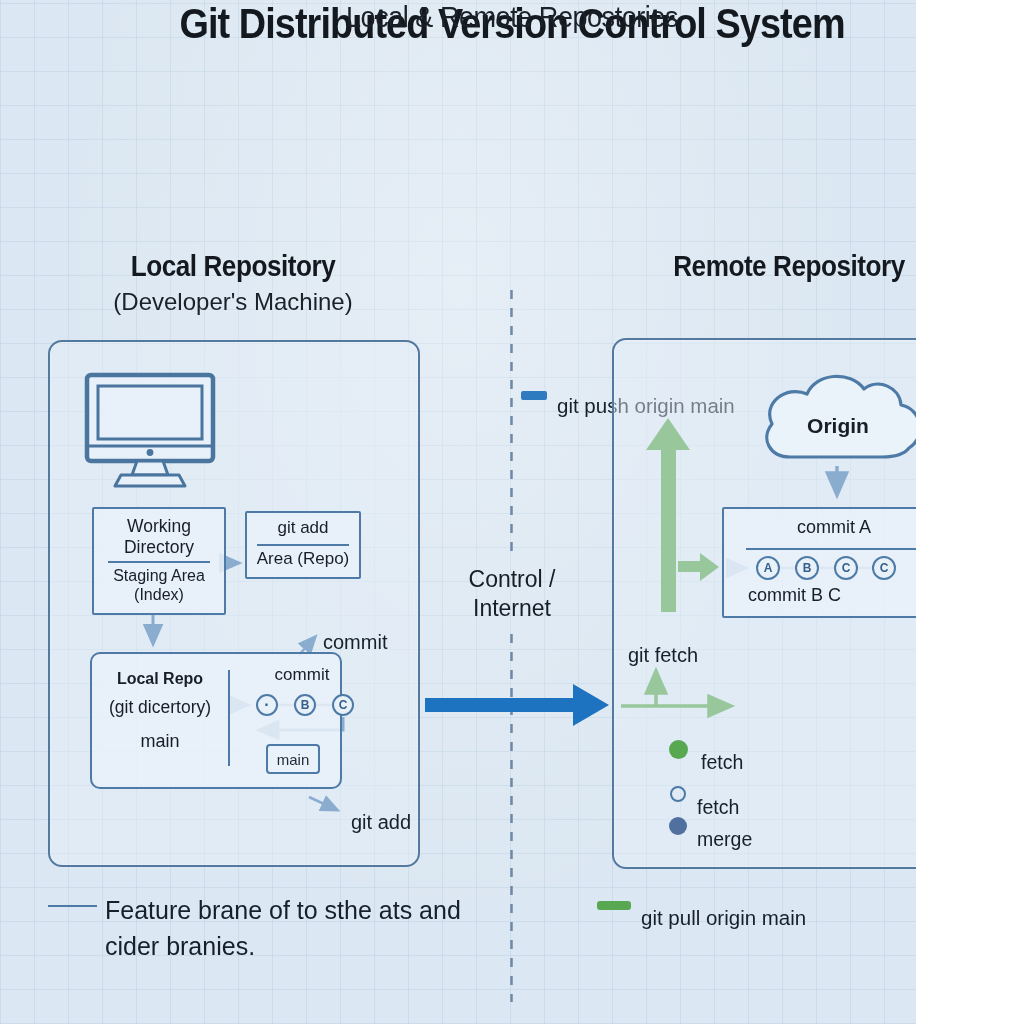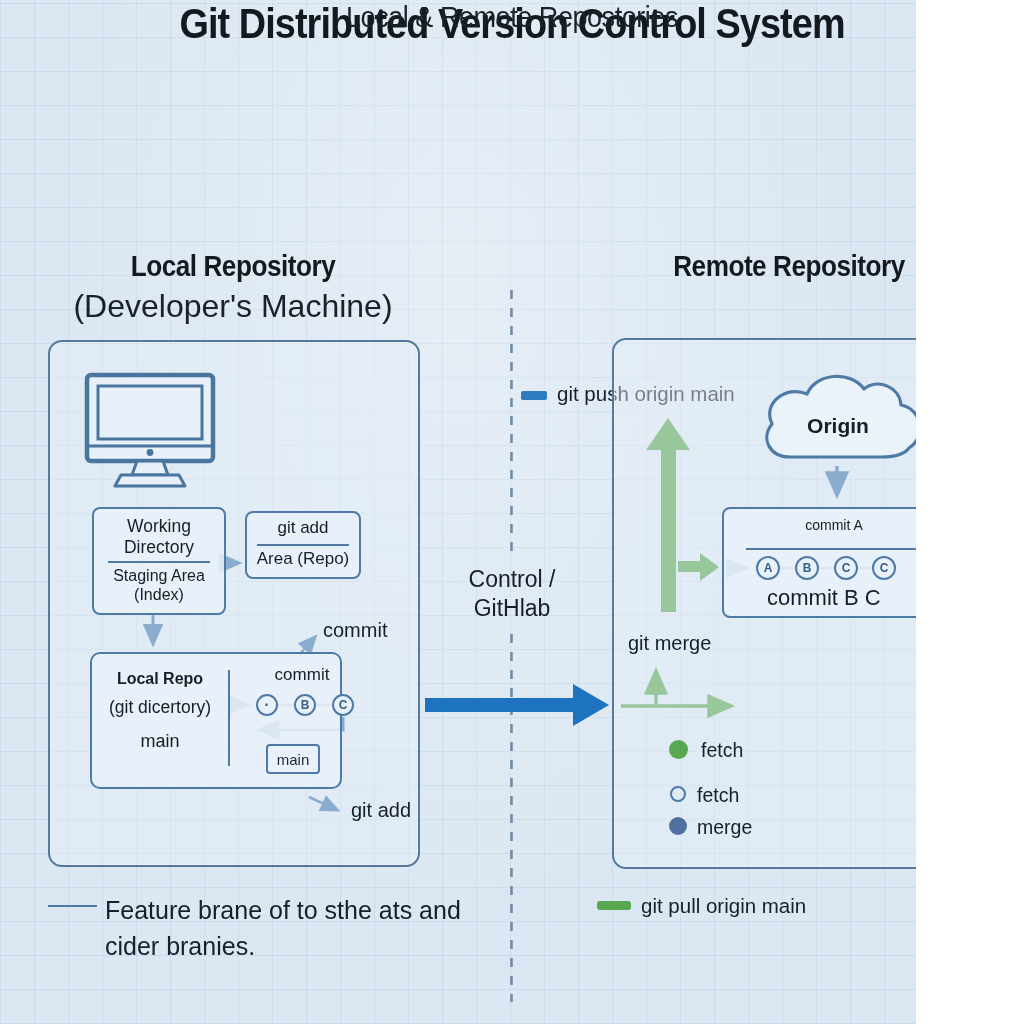--- a/index.html
+++ b/index.html
@@ -11,33 +11,33 @@
       radial-gradient(ellipse at 50% 28%, rgba(255,255,255,0.30), rgba(255,255,255,0) 62%),
       repeating-linear-gradient(0deg, rgba(165,191,214,0.28) 0 1px, transparent 1px 34px),
       repeating-linear-gradient(90deg, rgba(165,191,214,0.28) 0 1px, transparent 1px 34px);
   }
   .abs{position:absolute;}
   .ctr{text-align:center;}
   .cond{transform:scaleX(0.90);transform-origin:50% 50%;}
   .title{font-size:42px;font-weight:bold;letter-spacing:-1px;color:#14191f;}
   .subtitle{font-size:30px;color:#1a2129;letter-spacing:-0.5px;}
   .colhead{font-size:29px;font-weight:bold;color:#14191f;letter-spacing:-0.5px;}
-  .colsub{font-size:32px;color:#1a2129;}
+  .colsub{font-size:24px;color:#1a2129;}
   .bigbox{
     border:2px solid #54799f;border-radius:14px;
     background:rgba(230,240,249,0.45);
     box-shadow:0 0 0 1px rgba(255,255,255,0.25) inset;
   }
   .smallbox{
-    border:2px solid #4d7aa6;border-radius:8px;
+    border:2px solid #4d7aa6;border-radius:2px;
     background:rgba(233,241,249,0.85);
   }
   .divline{background:#4d7aa6;height:2px;}
   .vline{background:#4d7aa6;width:2px;}
-  .lbl{font-size:20px;color:#16202b;white-space:nowrap;}
+  .lbl{font-size:20px;color:#16202b;white-space:nowrap;margin-top:12px;}
   .node{
     position:absolute;width:22px;height:22px;border-radius:50%;
     border:2.5px solid #4d7aa6;background:#e9f1f8;box-sizing:border-box;
     font-size:12px;font-weight:bold;color:#35608c;
     display:flex;align-items:center;justify-content:center;line-height:1;
   }
   .node-lg{width:24px;height:24px;font-size:12px;}
   .tagbox{
     border:2px solid #4d7aa6;border-radius:4px;background:rgba(233,241,249,0.9);
     font-size:15px;color:#1d2a38;display:flex;align-items:center;justify-content:center;
@@ -137,51 +137,51 @@
   <div class="node" style="left:256px;top:694px;font-size:16px;">·</div>
   <div class="node" style="left:294px;top:694px;">B</div>
   <div class="node" style="left:332px;top:694px;">C</div>
 
   <div class="tagbox abs" style="left:266px;top:744px;width:50px;height:26px;">main</div>
 
   <div class="abs lbl" style="left:351px;top:799px;">git add</div>
 
   <div class="abs ctr" style="left:427px;top:565px;width:170px;font-size:23px;line-height:1.25;">
     <div>Control /</div>
-    <div>GitHlab</div>
+    <div>Internet</div>
   </div>
 
   <div class="abs" style="left:521px;top:391px;width:26px;height:9px;background:#2e7bc0;border-radius:2px;"></div>
   <div class="abs lbl" style="left:557px;top:382px;font-size:20.5px;">git push origin main</div>
 
   <div class="abs bigbox" style="left:612px;top:338px;width:373px;height:527px;"></div>
 
   <svg class="abs" style="left:750px;top:365px;" width="180" height="105" viewBox="0 0 180 105">
     <path d="M40 92
              C20 92 10 74 22 59
              C12 38 36 20 57 29
              C66 8 100 5 114 24
              C128 13 150 22 151 40
              C172 44 177 72 159 83
              C153 91 142 92 132 92 Z" fill="rgba(234,242,250,0.92)" stroke="#4d7aa6" stroke-width="3.2" stroke-linejoin="round"></path>
   </svg>
   <div class="abs ctr" style="left:788px;top:414px;width:100px;font-size:21px;font-weight:bold;">Origin</div>
 
   <div class="abs smallbox" style="left:722px;top:507px;width:220px;height:107px;">
-    <div class="abs ctr" style="left:10px;top:8px;width:200px;font-size:14px;">commit A</div>
+    <div class="abs ctr" style="left:10px;top:8px;width:200px;font-size:18px;">commit A</div>
     <div class="divline abs" style="left:22px;top:39px;width:176px;height:1.5px;"></div>
-    <div class="abs" style="left:24px;top:76px;font-size:22px;margin-left:19px;">commit B C</div>
+    <div class="abs" style="left:24px;top:76px;font-size:18px;">commit B C</div>
   </div>
 
   <div class="node node-lg" style="left:756px;top:556px;">A</div>
   <div class="node node-lg" style="left:795px;top:556px;">B</div>
   <div class="node node-lg" style="left:834px;top:556px;">C</div>
   <div class="node node-lg" style="left:872px;top:556px;">C</div>
 
-  <div class="abs lbl" style="left:628px;top:632px;">git merge</div>
+  <div class="abs lbl" style="left:628px;top:632px;">git fetch</div>
 
   <div class="dot" style="left:669px;top:740px;width:19px;height:19px;background:#58a751;"></div>
   <div class="abs lbl" style="left:701px;top:739px;font-size:19.5px;">fetch</div>
 
   <div class="dot" style="left:670px;top:786px;width:16px;height:16px;border:2.5px solid #4d7aa6;background:transparent;box-sizing:border-box;"></div>
   <div class="abs lbl" style="left:697px;top:784px;font-size:19.5px;">fetch</div>
 
   <div class="dot" style="left:669px;top:817px;width:18px;height:18px;background:#50719f;"></div>
   <div class="abs lbl" style="left:697px;top:816px;font-size:19.5px;">merge</div>
 

